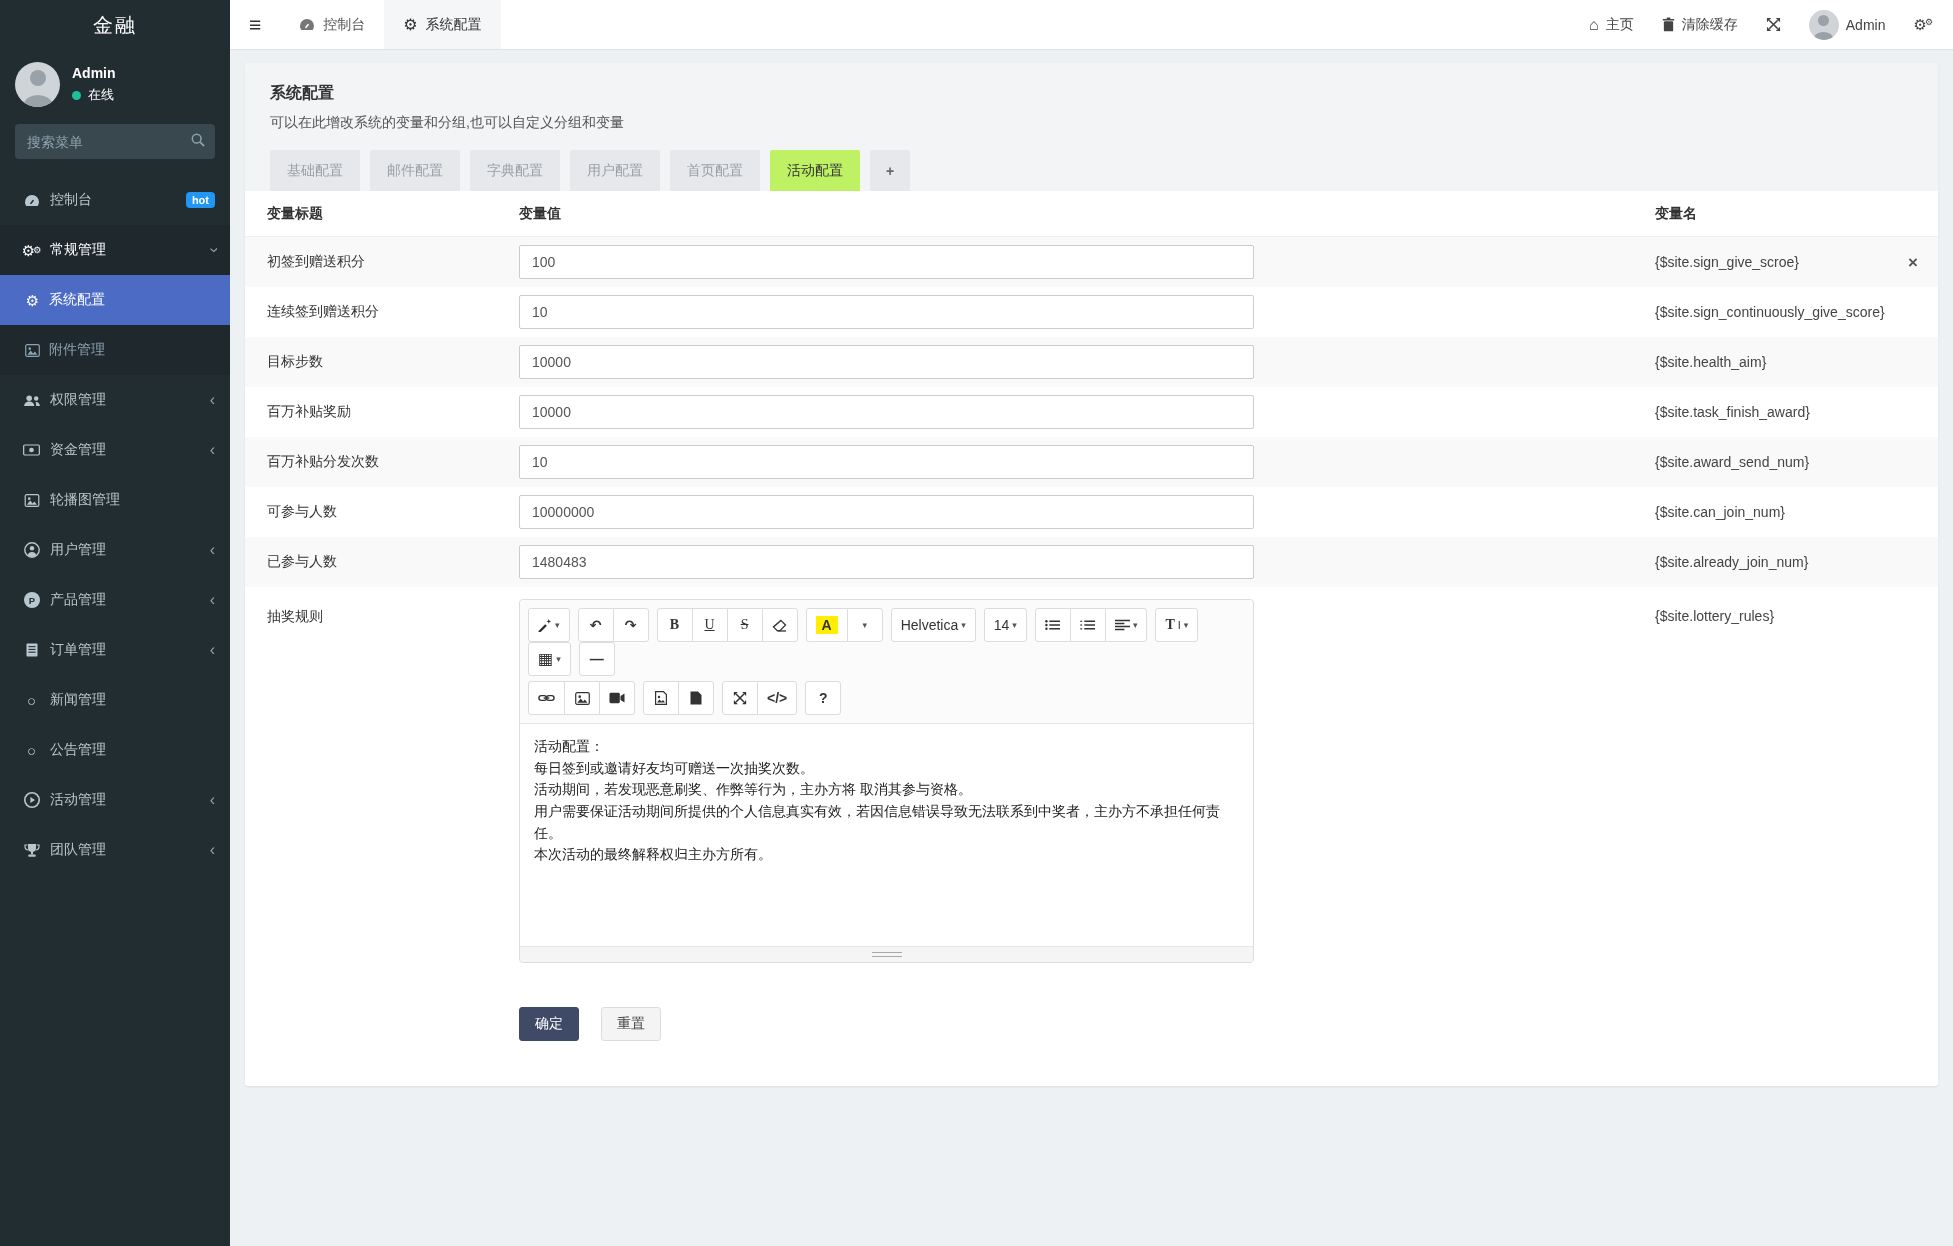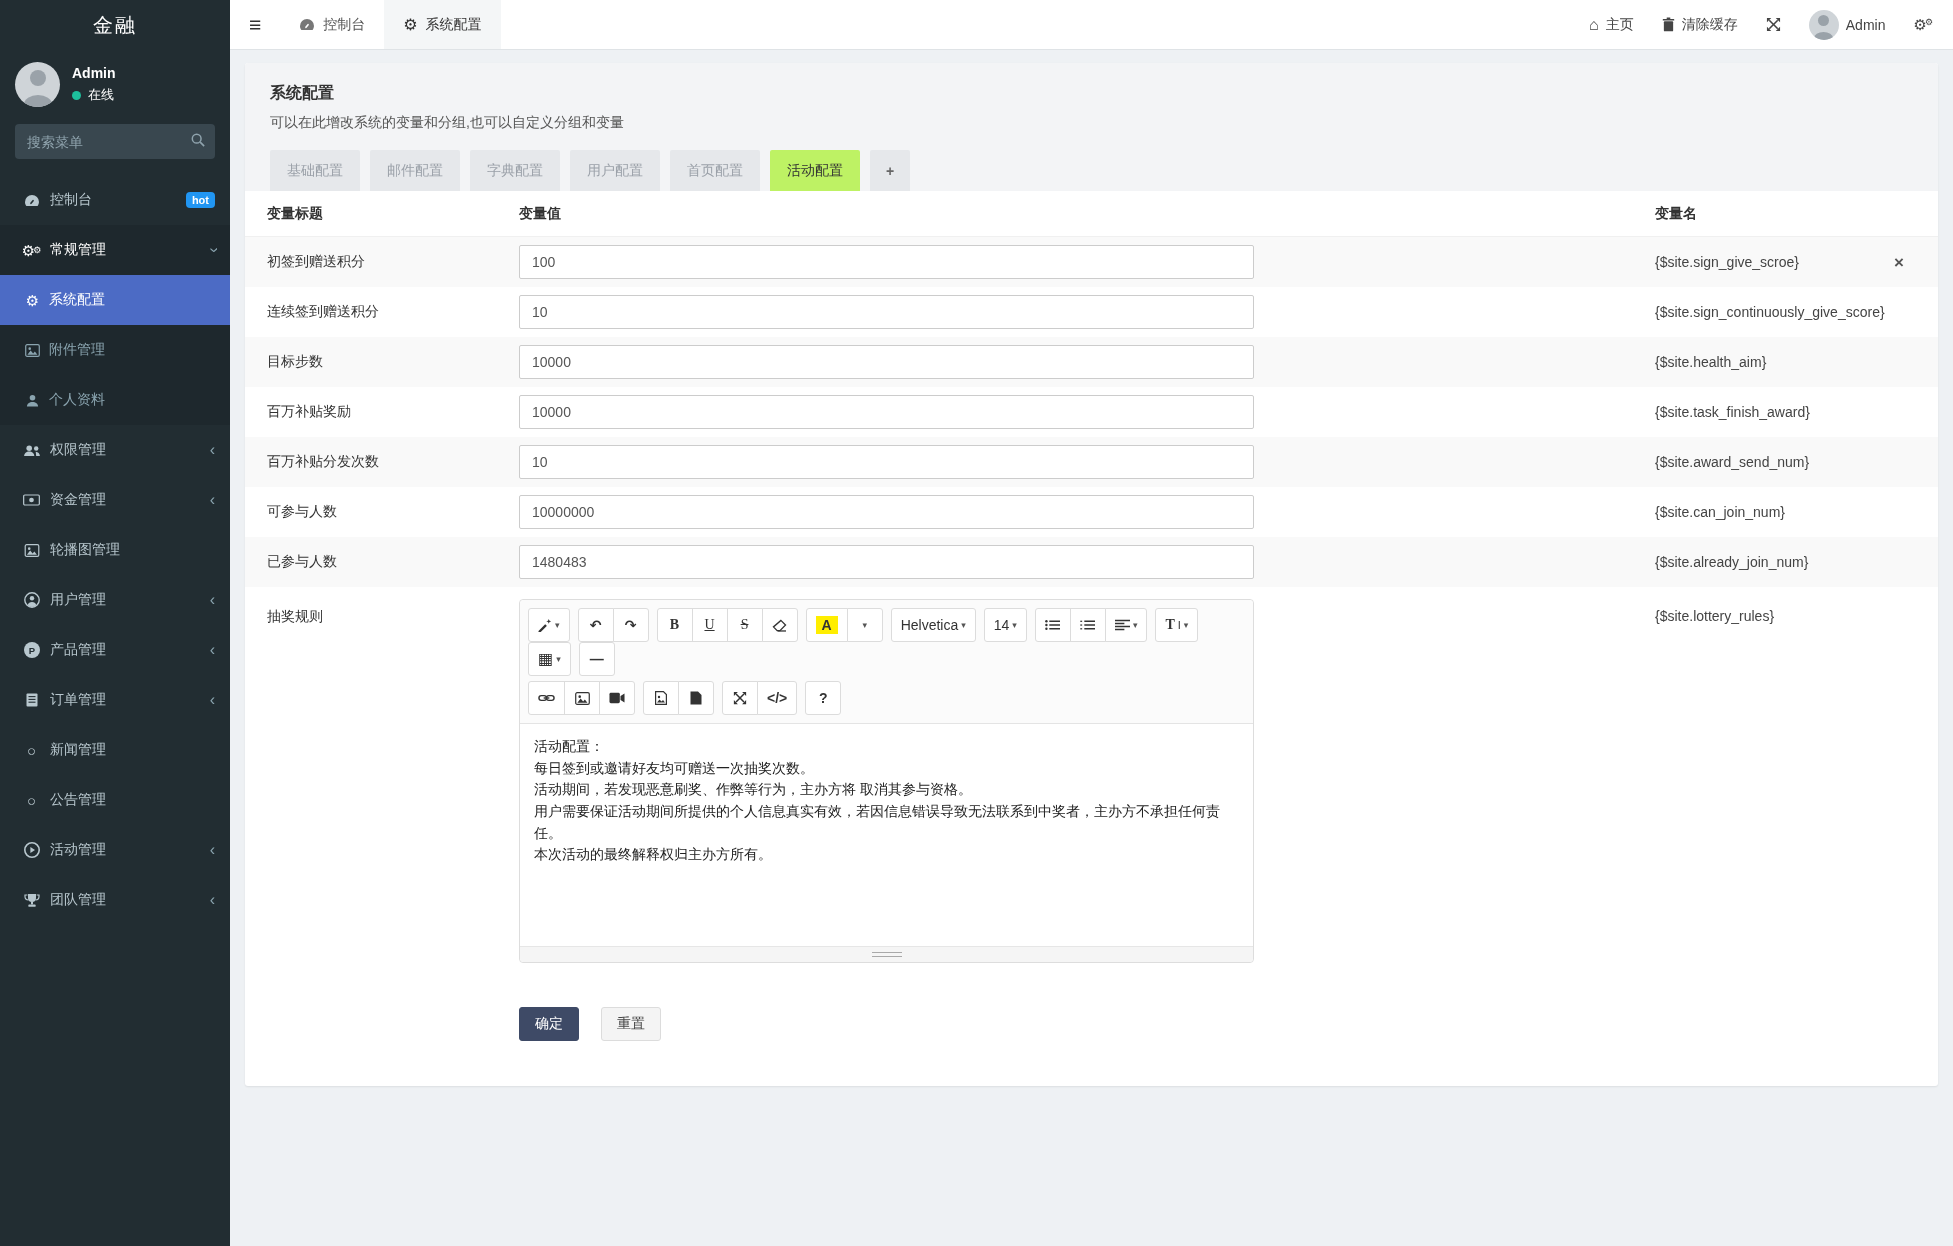--- a/index.html
+++ b/index.html
@@ -62,21 +62,21 @@
   .tab { height:41px; display:flex; align-items:center; padding:0 17px; background:#e6e8eb; color:#9aa0a8; border-radius:2px 2px 0 0; cursor:pointer; }
   .tab.active { background:#bef264; color:#333; }
   .tab.add { font-weight:bold; color:#666; padding:0 16px; }
 
   
   .thead { display:flex; align-items:center; height:46px; font-weight:bold; color:#333; border-bottom:1px solid #f0f0f0; }
   .trow { display:flex; align-items:center; min-height:50px; }
   .trow.alt { background:#f9f9f9; }
   .c1 { width:274px; flex-shrink:0; padding-left:22px; }
   .c2 { width:735px; flex-shrink:0; }
-  .c3 { flex:1; min-width:0; padding-left:401px; padding-right:34px; display:flex; align-items:center; justify-content:space-between; color:#444; }
+  .c3 { flex:1; min-width:0; padding-left:401px; padding-right:20px; display:flex; align-items:center; justify-content:space-between; color:#444; }
   .row-input { width:100%; height:34px; border:1px solid #ccc; border-radius:2px; padding:0 12px; font-size:14px; color:#555; background:#fff; outline:none; }
   .close-x { font-size:17px; font-weight:bold; color:#555; cursor:pointer; line-height:1; }
   .trow.erow { align-items:flex-start; padding:12px 0 14px; }
   .trow.erow .c1 { padding-top:9px; }
   .trow.erow .c3 { padding-top:9px; }
 
   
   .note-editor { border:1px solid #ddd; border-radius:4px; background:#fff; }
   .note-toolbar { padding:8px 8px 3px; background:#fbfbfb; border-bottom:1px solid #e4e4e4; border-radius:4px 4px 0 0; }
   .tb-row { display:flex; flex-wrap:wrap; margin-bottom:5px; }
@@ -161,29 +161,20 @@
           <li class="sub-item">
             <span class="mi">
               <svg width="15" height="13" viewBox="0 0 16 14">
                   <rect x="0.7" y="0.7" width="14.6" height="12.6" rx="1.5" fill="none" stroke="currentColor" stroke-width="1.3"></rect>
                   <circle cx="5" cy="5" r="1.4" fill="currentColor"></circle>
                   <path d="M2.5 11.5l3.5-4.5 2.7 3.2 1.8-2.2 2.8 3.5z" fill="currentColor"></path>
                 </svg>
             </span>
             <span>附件管理</span>
           </li>
-          <li class="sub-item">
-            <span class="mi">
-              <svg width="13" height="13" viewBox="0 0 14 14">
-                  <circle cx="7" cy="4" r="3" fill="currentColor"></circle>
-                  <path d="M1 13.5c0-3.3 2.7-5 6-5s6 1.7 6 5z" fill="currentColor"></path>
-                </svg>
-            </span>
-            <span>个人资料</span>
-          </li>
         </ul>
       </li>
 
       <li class="m-item">
         <span class="mi">
           <svg width="18" height="13" viewBox="0 0 18 14">
               <circle cx="6" cy="4.5" r="3" fill="currentColor"></circle>
               <path d="M.5 13c0-3 2.5-5 5.5-5s5.5 2 5.5 5z" fill="currentColor"></path>
               <circle cx="13.5" cy="4.8" r="2.4" fill="currentColor"></circle>
               <path d="M13 8.3c2.6.2 4.5 2 4.5 4.7h-4z" fill="currentColor"></path>

